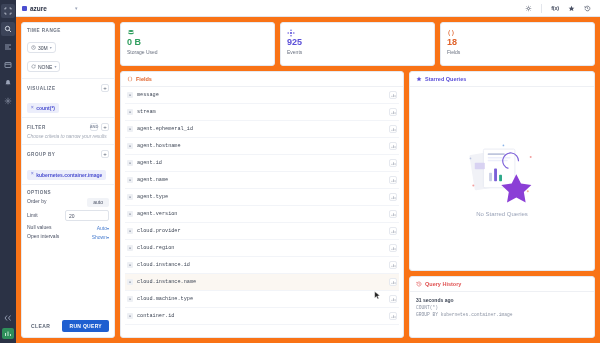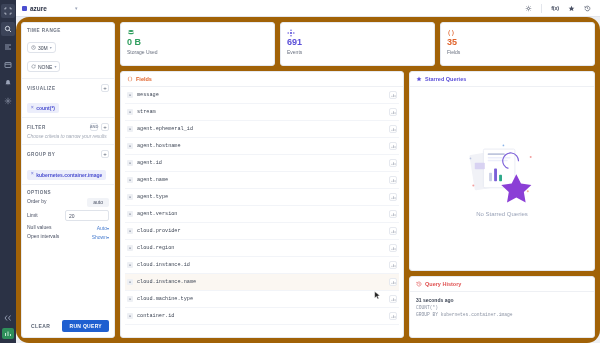--- a/index.html
+++ b/index.html
@@ -50,21 +50,21 @@
   .topbar-spacer { flex: 1; }
   .topbar-icons { display: flex; align-items: center; gap: 9px; padding-right: 3px; }
   .topbar-icon { color: #4a5164; display: flex; align-items: center; }
   .topbar-icon svg { width: 7px; height: 7px; display: block; }
   .topbar-sep { width: 1px; height: 9px; background: #e3e6ec; }
   .fx-icon { font-size: 5.5px; font-weight: bold; color: #4a5164; letter-spacing: -.2px; }
 
   
   .body {
     flex: 1; display: flex; gap: 5px; padding: 5px;
-    background: #a16207; min-height: 0; border-radius: 13px;
+    background: #f97316; min-height: 0;
   }
 
   .card {
     background: #fff; border: 1px solid #e6e9ef; border-radius: 3px;
   }
 
   
   .qside { width: 94px; flex: 0 0 94px; display: flex; flex-direction: column; }
   .qpanel { display: flex; flex-direction: column; height: 100%; }
   .sec { padding: 5px 5px 4px 5px; border-bottom: 1px solid #eef0f4; }
@@ -403,32 +403,32 @@
           <div class="stat card">
             <span class="stat-icon" style="color:#5b4fd8;">
               <svg viewBox="0 0 16 16" fill="currentColor">
                   <circle cx="8" cy="8" r="2.2"></circle>
                   <circle cx="8" cy="2.4" r="1.5"></circle>
                   <circle cx="8" cy="13.6" r="1.5"></circle>
                   <circle cx="2.4" cy="8" r="1.5"></circle>
                   <circle cx="13.6" cy="8" r="1.5"></circle>
                 </svg>
             </span>
-            <span class="stat-val" style="color:#5b4fd8;">691</span>
+            <span class="stat-val" style="color:#5b4fd8;">925</span>
             <span class="stat-lbl">Events</span>
           </div>
 
           <div class="stat card">
             <span class="stat-icon" style="color:#e0622a;">
               <svg viewBox="0 0 16 16" fill="none" stroke="currentColor" stroke-width="1.6">
                   <path d="M6 2.4C4.2 2.4 4.4 6 3 8c1.4 2 1.2 5.6 3 5.6"></path>
                   <path d="M10 2.4c1.8 0 1.6 3.6 3 5.6-1.4 2-1.2 5.6-3 5.6"></path>
                 </svg>
             </span>
-            <span class="stat-val" style="color:#e0622a;">35</span>
+            <span class="stat-val" style="color:#e0622a;">18</span>
             <span class="stat-lbl">Fields</span>
           </div>
 
         </div>
 
         <div class="lower">
 
           <div class="fields card">
             <div class="panel-hd">
               <span style="color:#e0622a;display:flex;">

